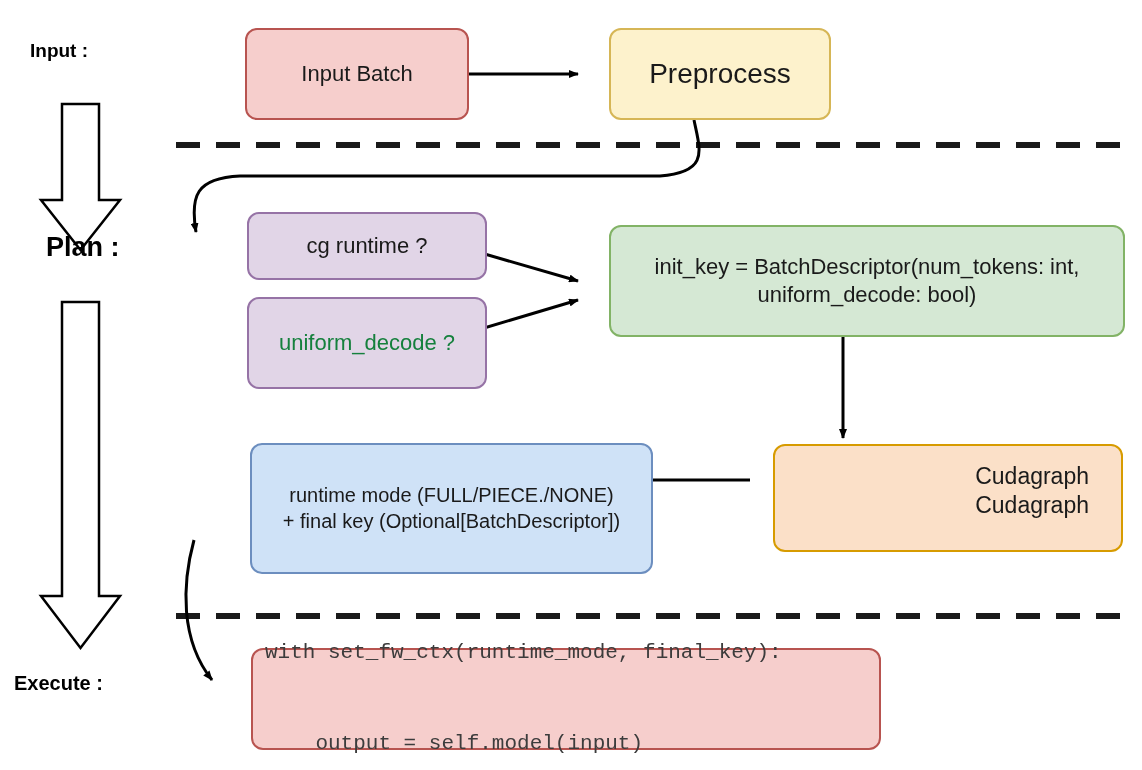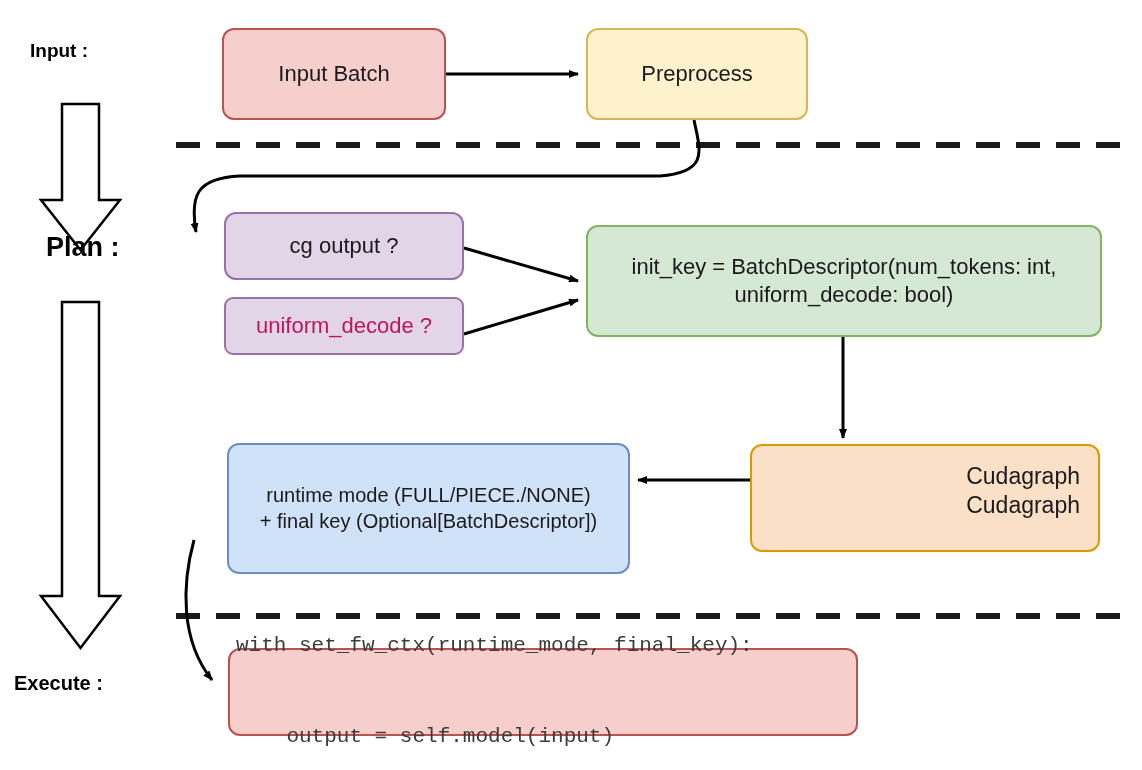--- a/index.html
+++ b/index.html
@@ -29,82 +29,83 @@
     box-sizing: border-box;
     display: flex;
     align-items: center;
     justify-content: center;
     text-align: center;
     border-radius: 12px;
     border-width: 2px;
     border-style: solid;
     line-height: 1.28;
     z-index: 3;
+    margin-left: 23px;
   }
   .stage-label {
     position: absolute;
     font-weight: bold;
     color: #000000;
     white-space: nowrap;
     z-index: 4;
   }
 
   
   #node-input-batch {
     left: 222px; top: 28px; width: 224px; height: 92px;
     background: #f6cecc; border-color: #b85450;
     font-size: 22px; color: #1a1a1a;
   }
   #node-preprocess {
     left: 586px; top: 28px; width: 222px; height: 92px;
     background: #fdf2cc; border-color: #d6b656;
-    font-size: 22px; color: #1a1a1a;
+    font-size: 28px; color: #1a1a1a;
   }
   #node-cg-padding {
     left: 224px; top: 212px; width: 240px; height: 68px;
     background: #e1d5e7; border-color: #9673a6;
     font-size: 22px; color: #1a1a1a;
   }
   #node-uniform-decode {
-    left: 224px; top: 297px; width: 240px; height: 58px;
+    left: 224px; top: 297px; width: 240px; height: 92px;
     background: #e1d5e7; border-color: #9673a6;
-    font-size: 22px; color: #be185d; border-radius: 9px;
+    font-size: 22px; color: #15803d;
   }
   #node-init-key {
     left: 586px; top: 225px; width: 516px; height: 112px;
     background: #d5e8d4; border-color: #82b366;
     font-size: 22px; color: #1a1a1a;
   }
   #node-cudagraph-dispatcher {
     left: 750px; top: 444px; width: 350px; height: 108px;
     background: #fbe0c8; border-color: #d79b00;
     font-size: 23px; color: #1a1a1a;
     align-items: flex-start;
     justify-content: flex-end;
-    padding: 16px 18px 0 0;
+    padding: 16px 32px 0 0;
     z-index: 3;
   }
   #node-dispatch {
     left: 752px; top: 444px; width: 182px; height: 72px;
     background: #fad7bd; border-color: #d79b00;
     font-size: 20px; color: #1a1a1a;
     z-index: 4;
   }
   #node-runtime-mode {
     left: 227px; top: 443px; width: 403px; height: 131px;
     background: #cfe2f7; border-color: #6c8ebf;
     font-size: 20px; color: #1a1a1a;
   }
   #node-exec-code {
-    left: 228px; top: 648px; width: 630px; height: 88px;
+    left: 228px; top: 648px; width: 630px; height: 102px;
     background: #f6cecc; border-color: #b85450;
     font-family: "Liberation Mono", "DejaVu Sans Mono", monospace;
     font-size: 21px; color: #3c3c3c;
     justify-content: flex-start;
-    padding-left: 6px;
+    padding-left: 12px;
     white-space: pre;
     text-align: left;
     line-height: 1.45;
   }
 
   #label-input   { left: 30px;  top: 40px;  font-size: 19px; }
   #label-plan    { left: 46px;  top: 232px; font-size: 27px; }
   #label-execute { left: 14px;  top: 672px; font-size: 20px; }
 </style>
 </head>
@@ -149,21 +150,21 @@
 
   <div class="node" id="node-input-batch">
     <span>Input Batch</span>
   </div>
 
   <div class="node" id="node-preprocess">
     <span>Preprocess</span>
   </div>
 
   <div class="node" id="node-cg-padding">
-    <span>cg output ?</span>
+    <span>cg runtime ?</span>
   </div>
 
   <div class="node" id="node-uniform-decode">
     <span>uniform_decode ?</span>
   </div>
 
   <div class="node" id="node-init-key">
     <div>
       <div>init_key = BatchDescriptor(num_tokens: int,</div>
       <div>uniform_decode: bool)</div>

